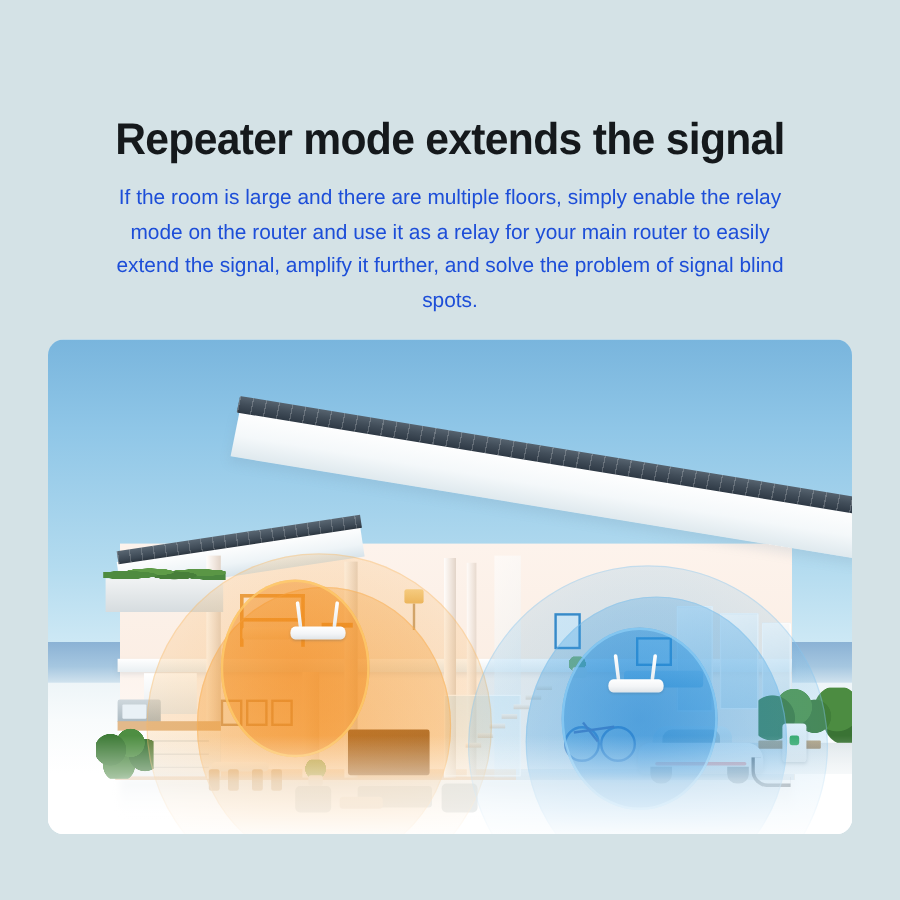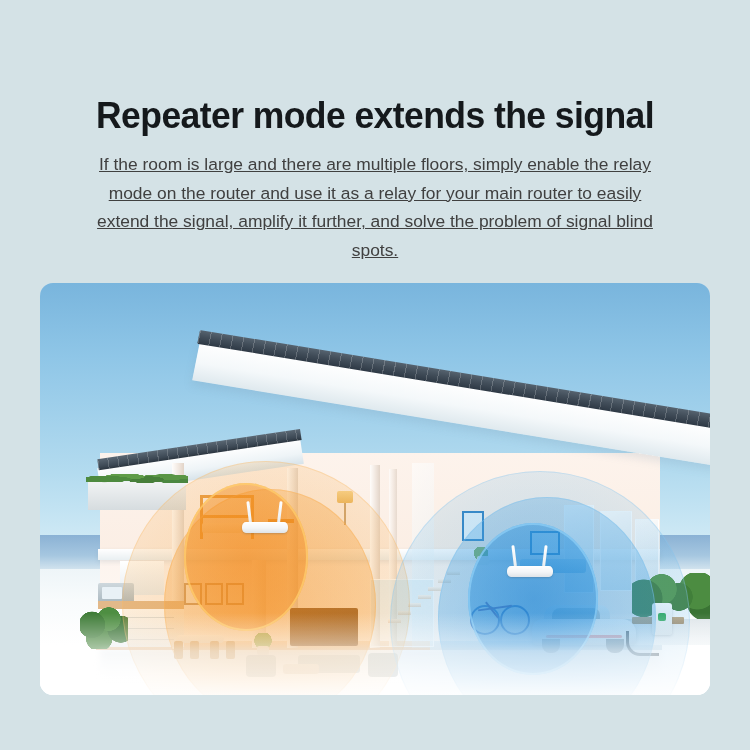--- a/index.html
+++ b/index.html
@@ -21,23 +21,22 @@
     letter-spacing:-0.6px;
     color:#15191c;
     transform:scaleX(0.96);
     white-space:nowrap;
   }
   .subtitle{
     position:absolute;left:92px;top:133px;width:566px;
     text-align:center;
     font-size:17.4px;
     line-height:28.5px;
-    color:#404040;
+    color:#1d4ed8;
     font-weight:400;
-    text-decoration:underline;
   }
 
   
   .card{
     position:absolute;left:40px;top:283px;width:670px;height:412px;
     border-radius:13px;overflow:hidden;
     background:#cfe6f5;
   }
   .card-inner{position:absolute;inset:0;}
 

